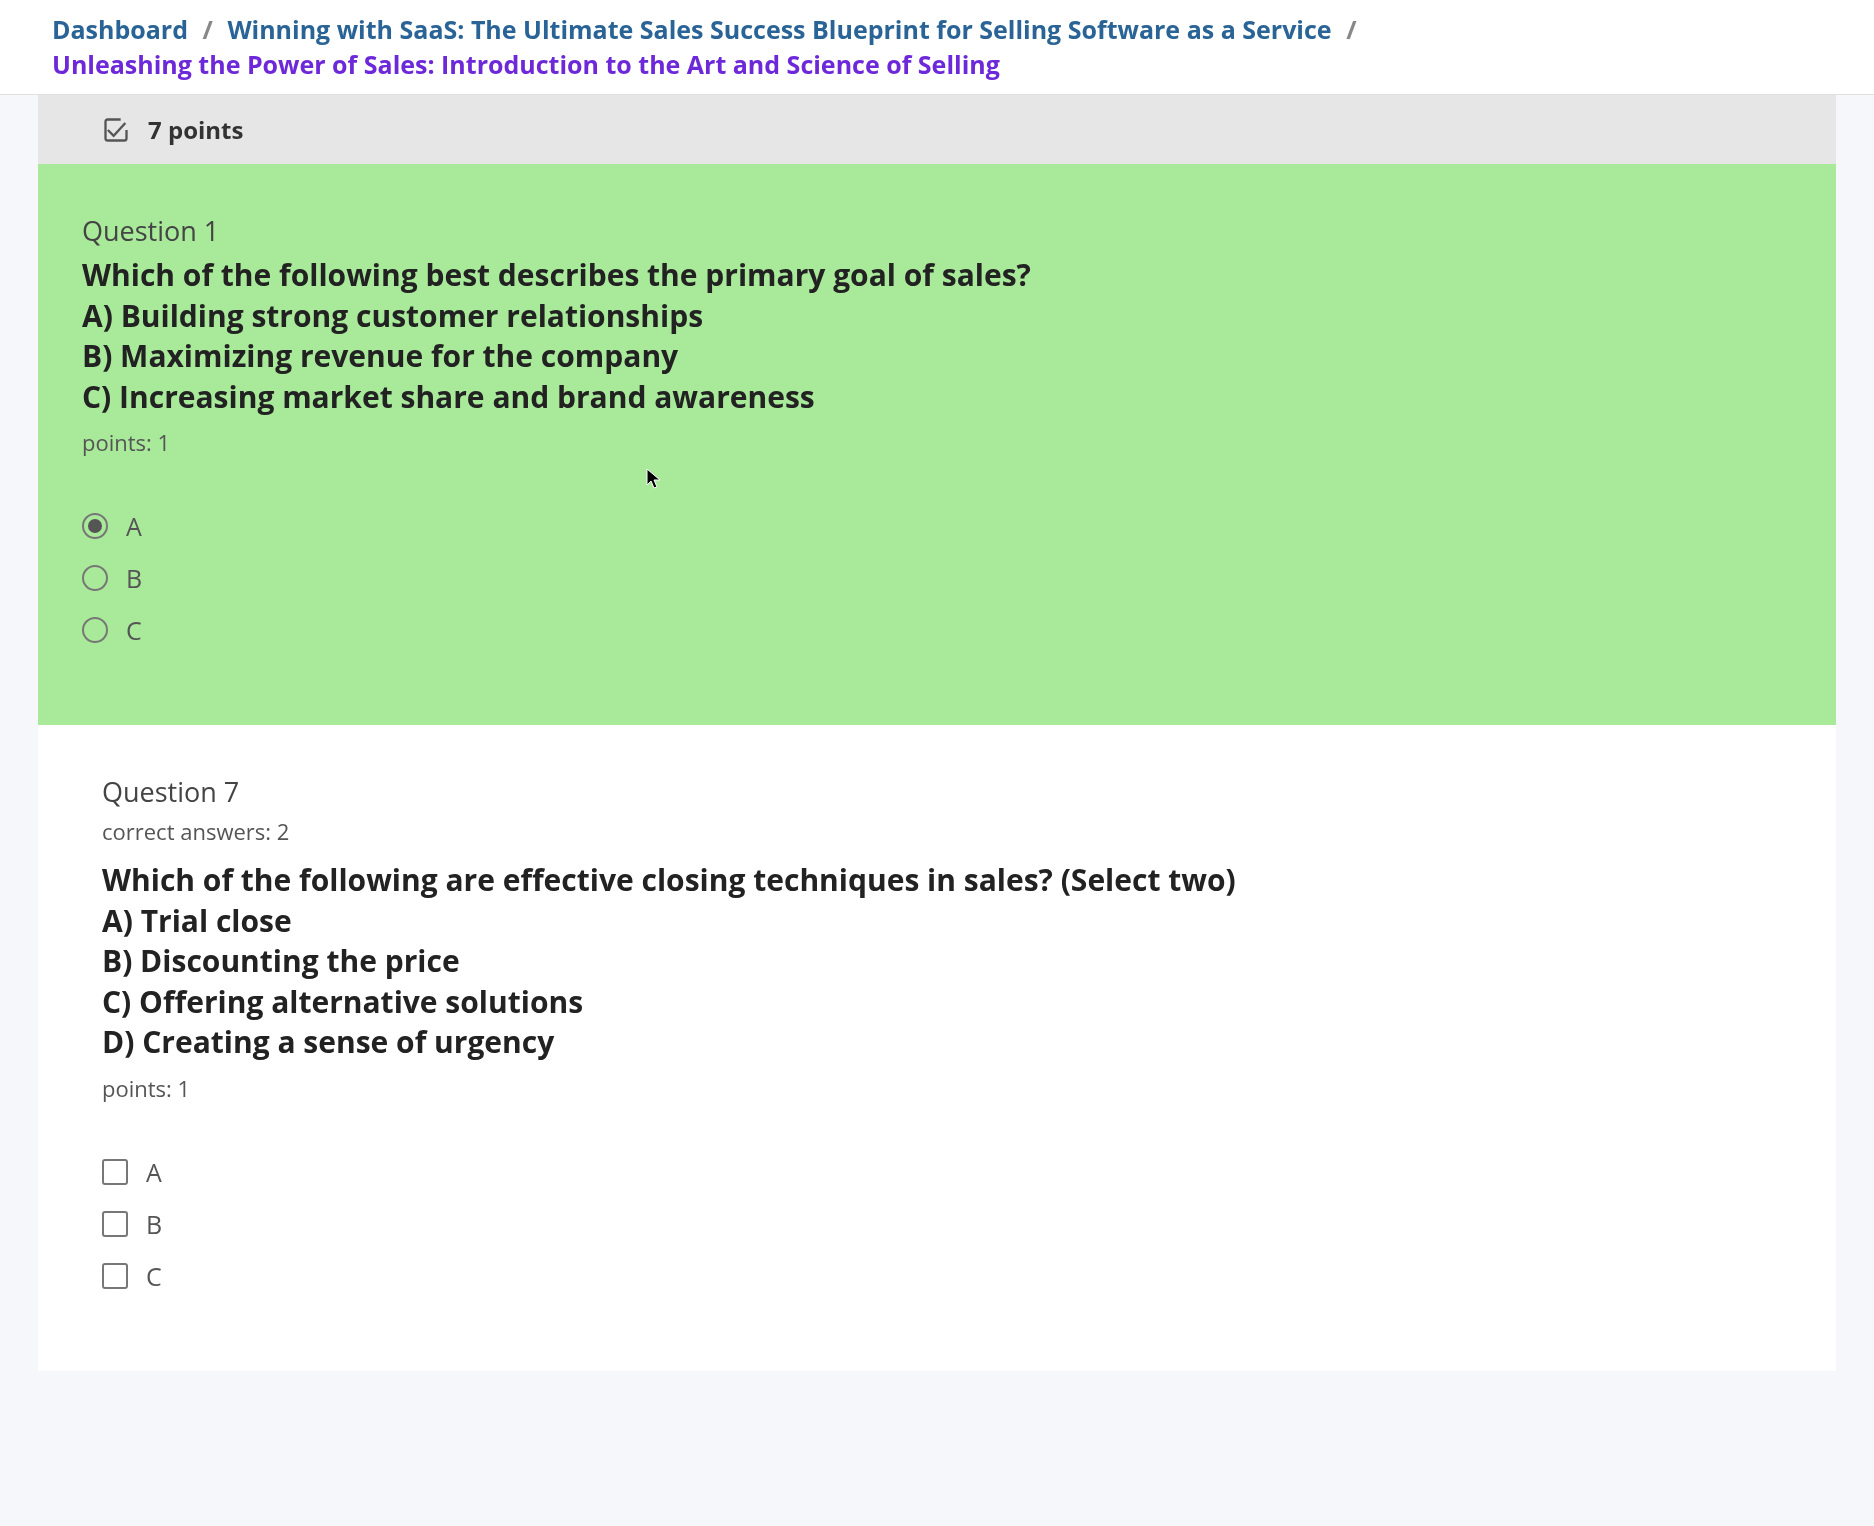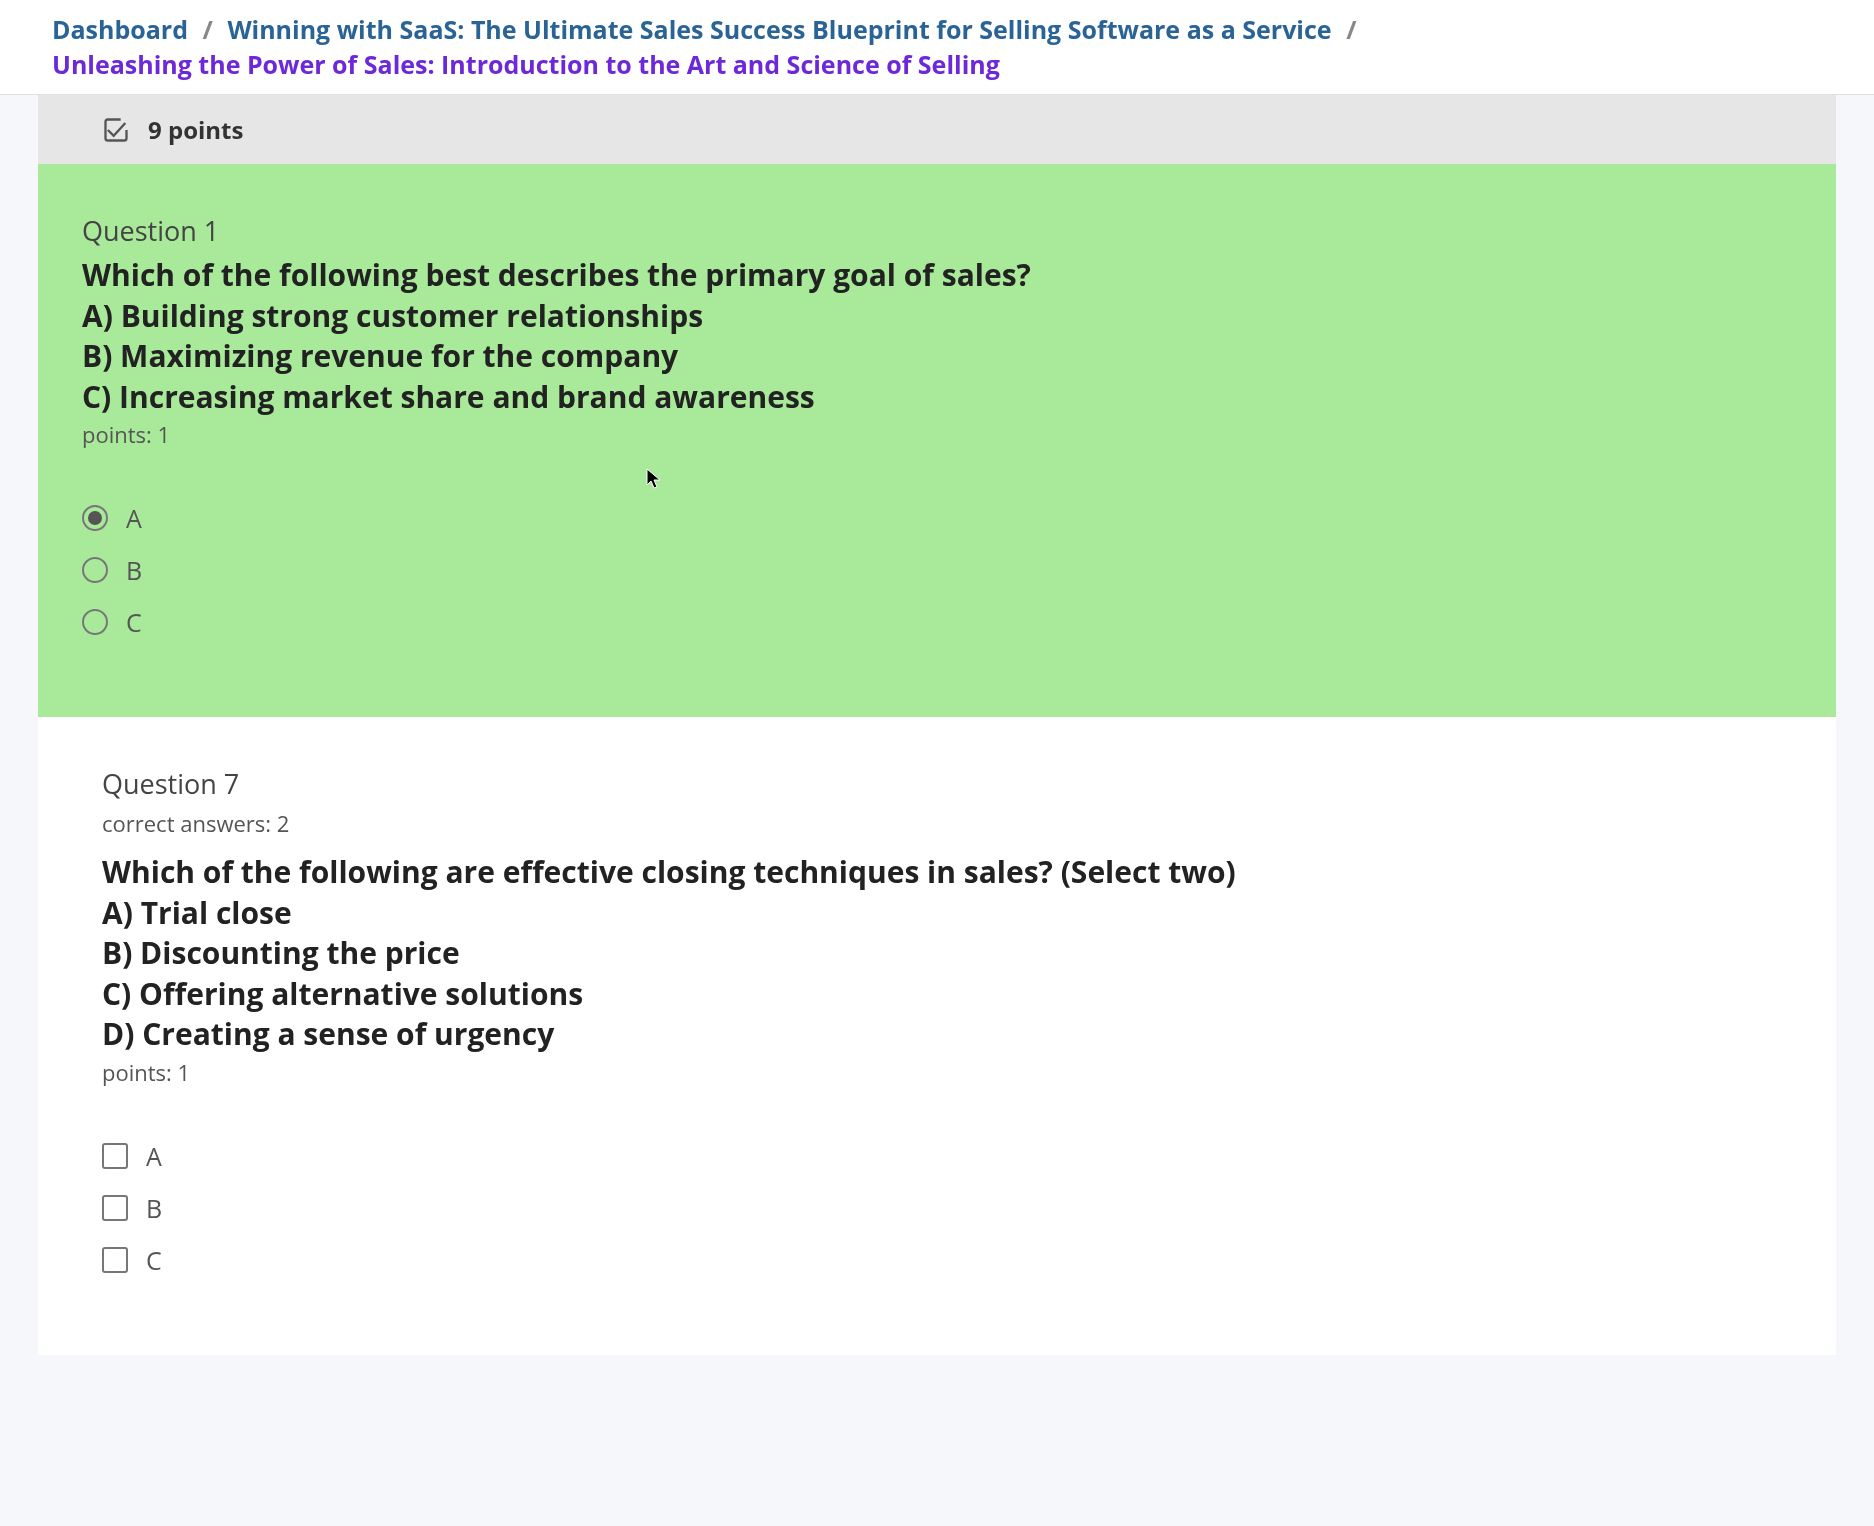--- a/index.html
+++ b/index.html
@@ -83,21 +83,21 @@
     }
     .question-option-text {
       font-size: 30px;
       font-weight: 700;
       color: #222;
       line-height: 1.35;
     }
     .points-label {
       font-size: 22px;
       color: #555;
-      margin-top: 2px;
+      margin-top: 10px;
     }
     .answers {
       margin-top: 52px;
     }
     .answer-row {
       display: flex;
       align-items: center;
       gap: 18px;
       margin-bottom: 18px;
     }
@@ -148,21 +148,21 @@
   <span class="current">Unleashing the Power of Sales: Introduction to the Art and Science of Selling</span>
 </div>
 
 <div class="content-wrapper">
 
   <div class="points-bar">
     <svg viewBox="0 0 24 24">
       <polyline points="20 6 10 17 5 12"></polyline>
       <path d="M21 12v7a2 2 0 0 1-2 2H5a2 2 0 0 1-2-2V5a2 2 0 0 1 2-2h11"></path>
     </svg>
-    <span class="points-text">9 points</span>
+    <span class="points-text">7 points</span>
   </div>
 
   <div class="question-block highlighted" style="position:relative;">
     <div class="question-number">Question 1</div>
     <div class="question-text">Which of the following best describes the primary goal of sales?</div>
     <div class="question-option-text">A) Building strong customer relationships</div>
     <div class="question-option-text">B) Maximizing revenue for the company</div>
     <div class="question-option-text">C) Increasing market share and brand awareness</div>
     <div class="points-label">points: 1</div>
 

